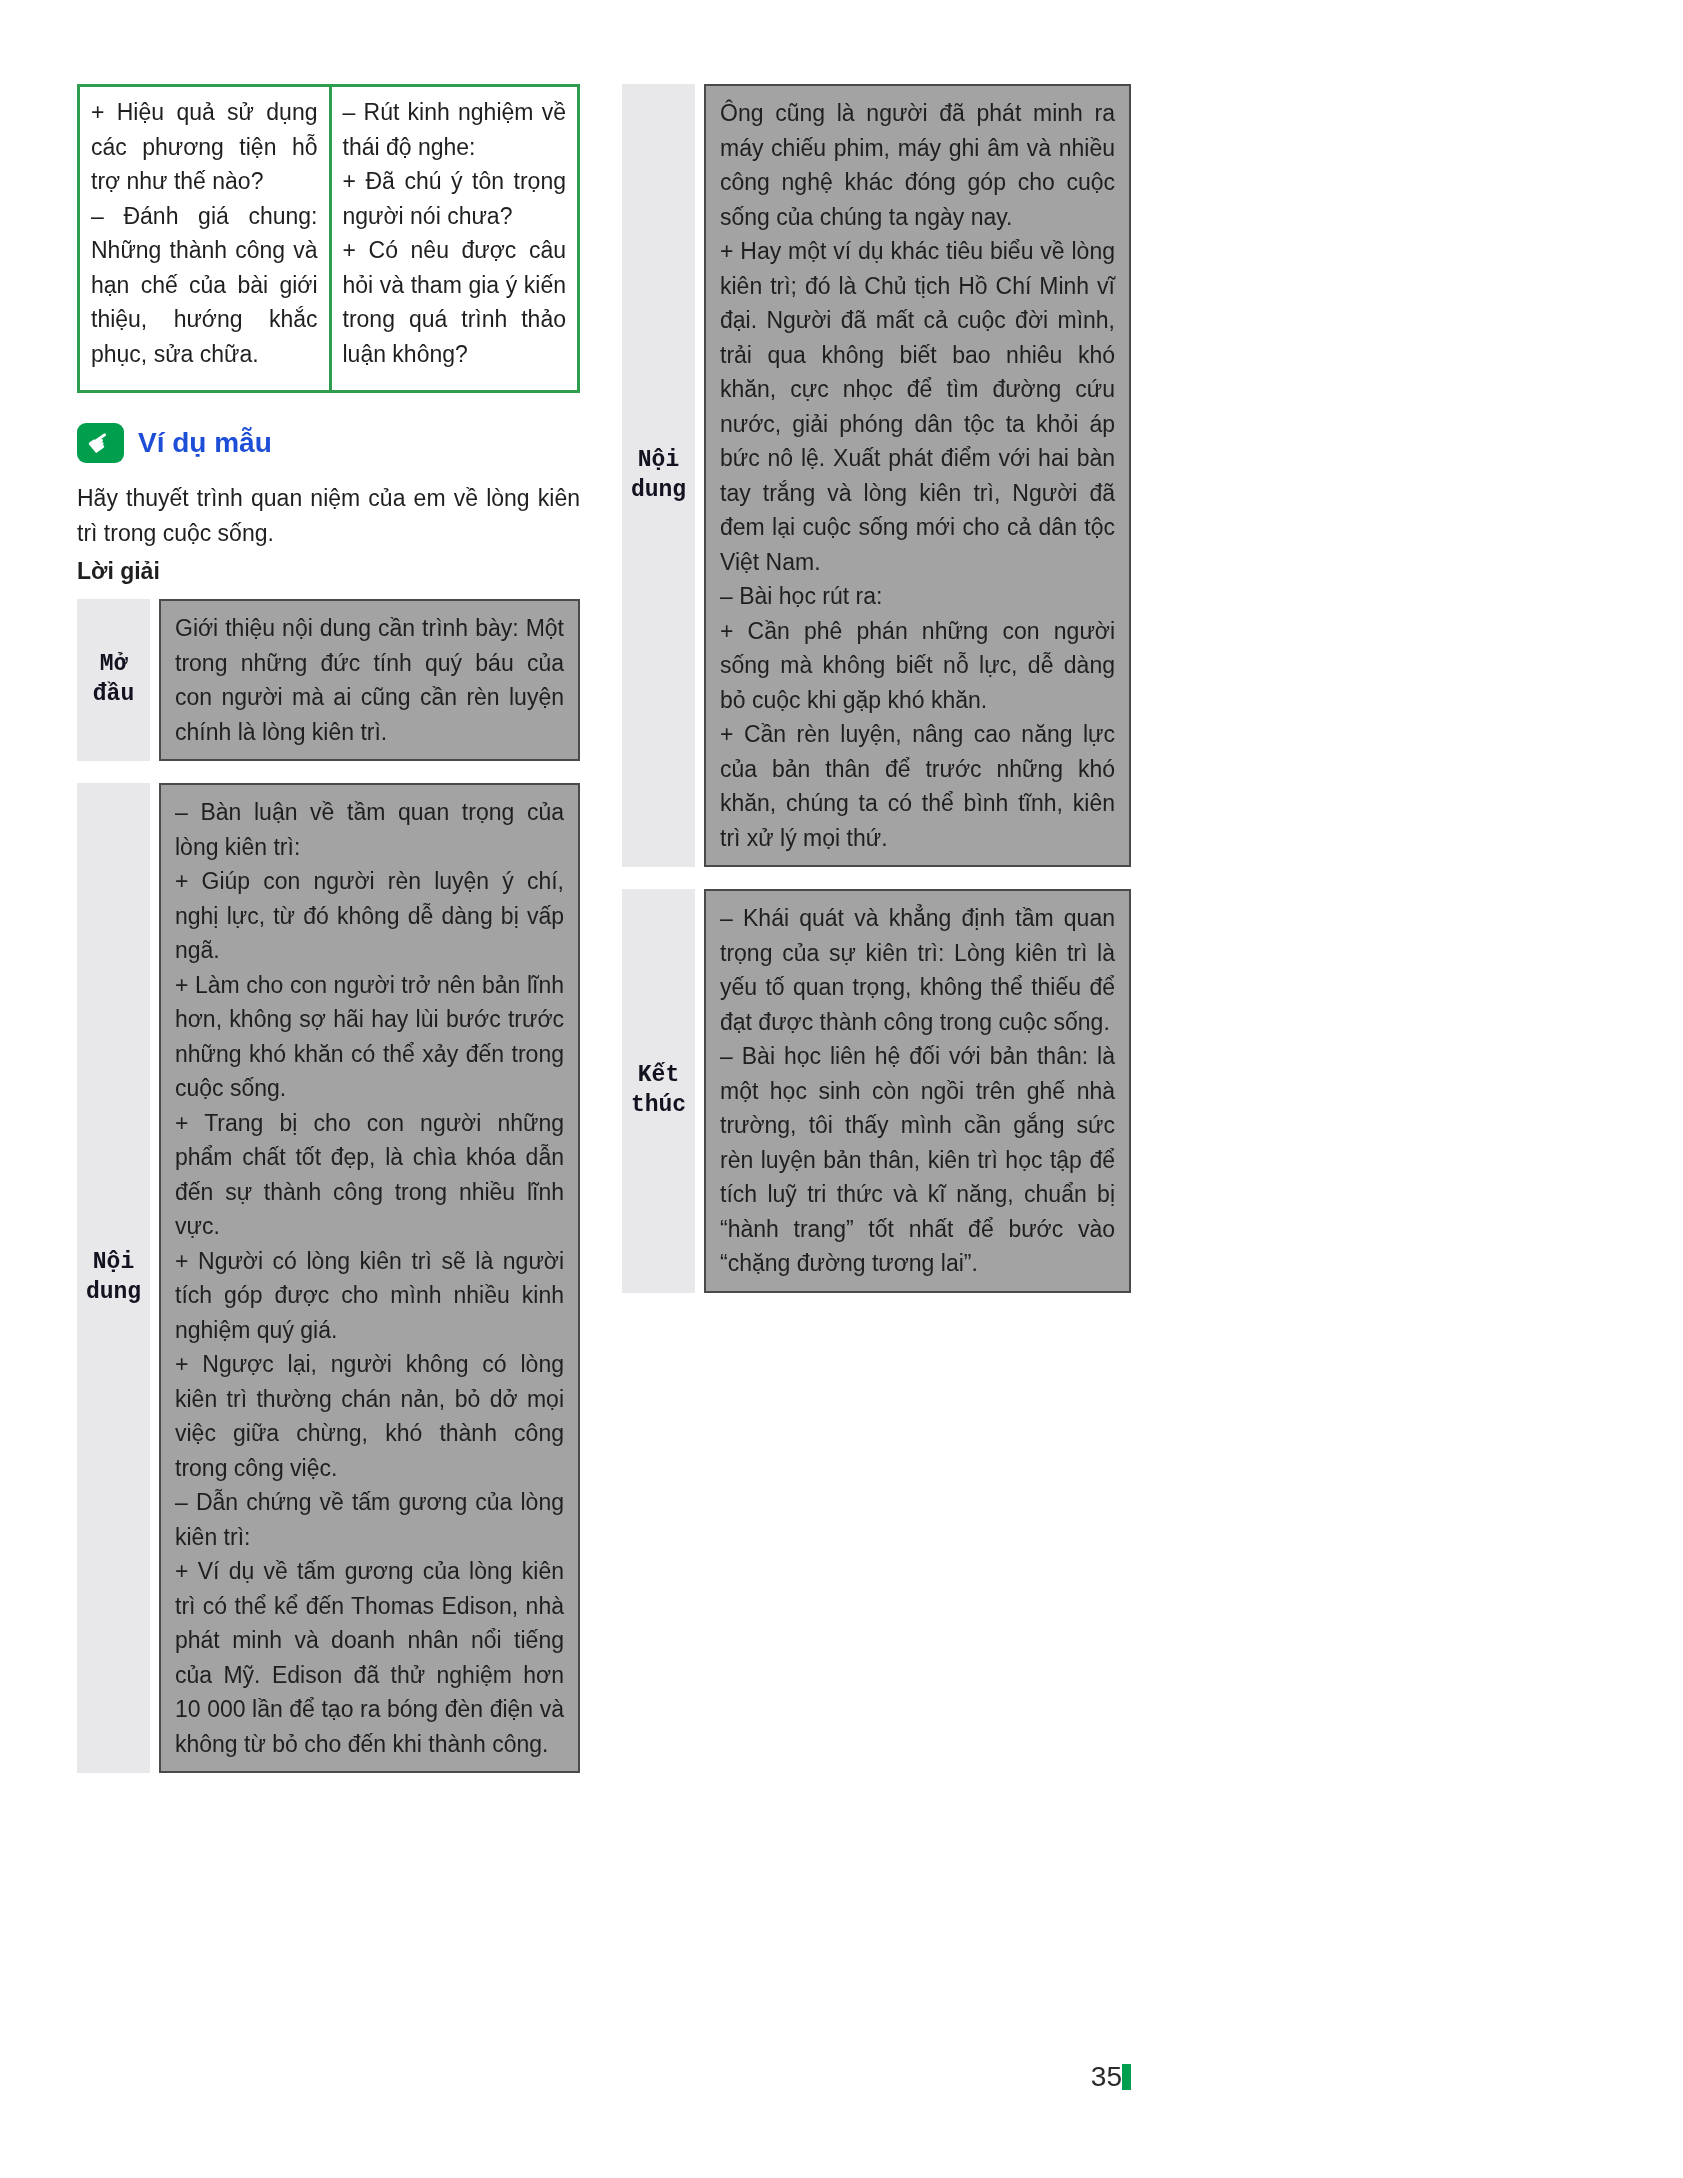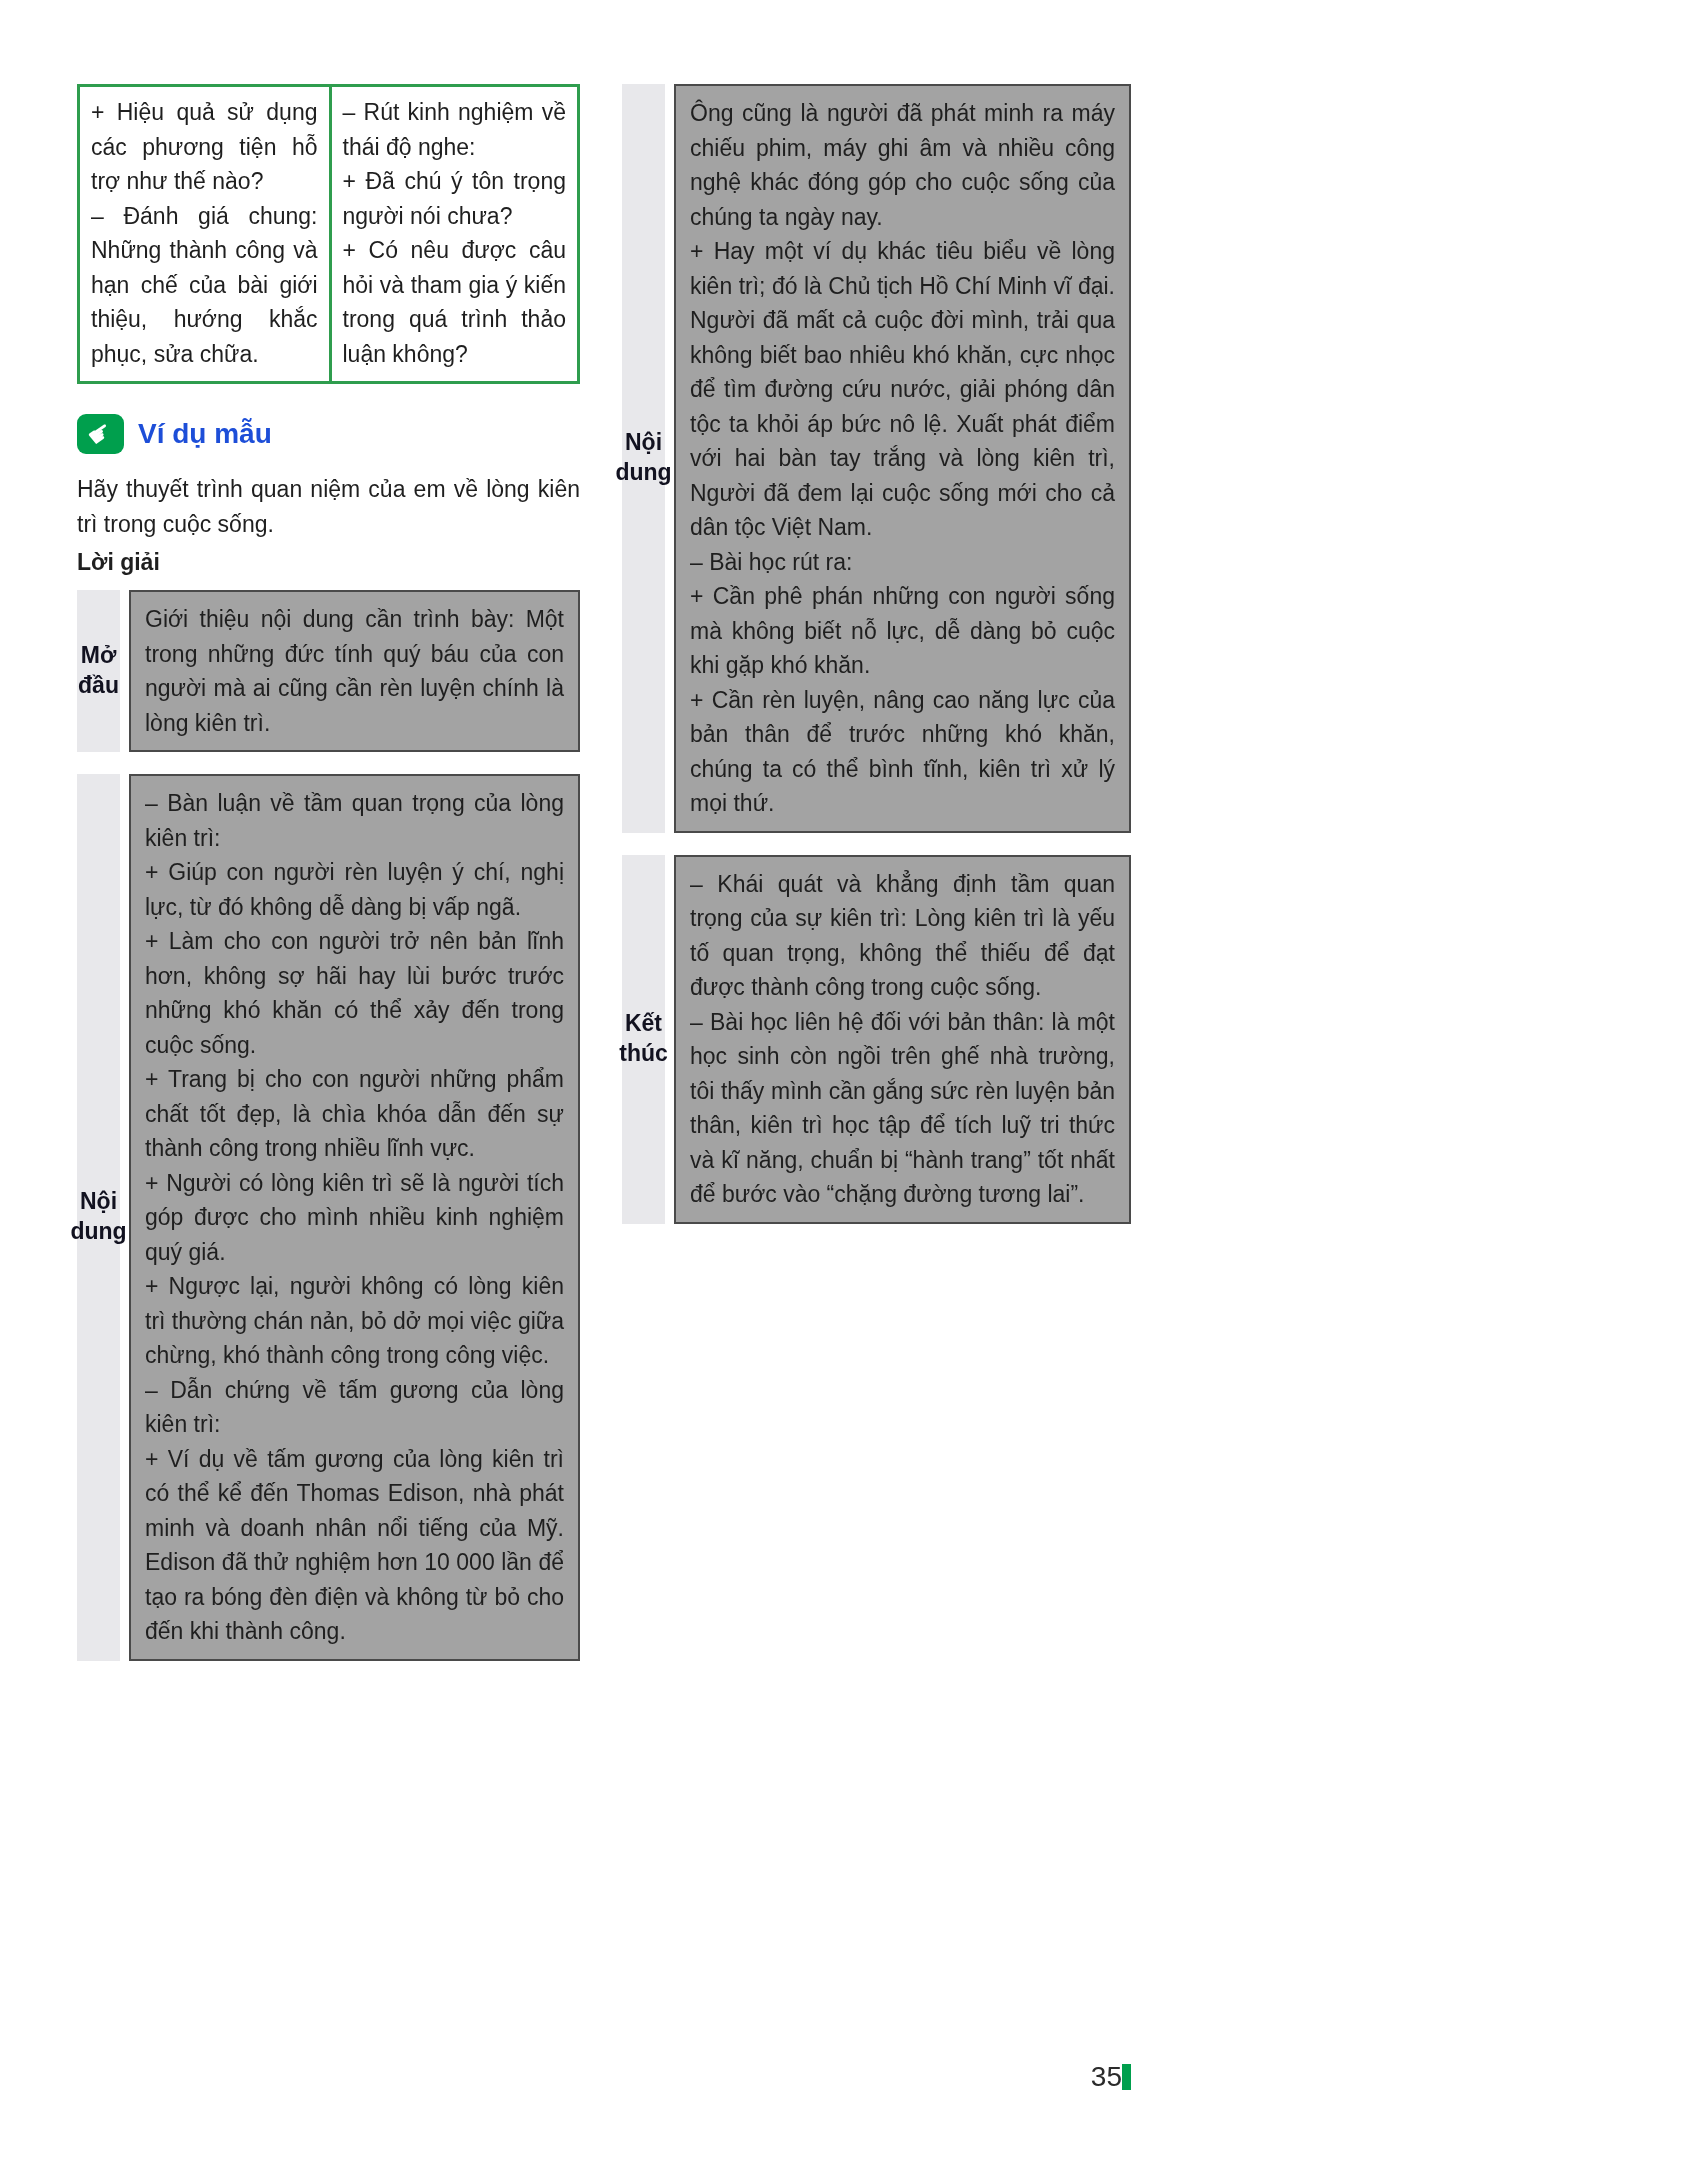--- a/index.html
+++ b/index.html
@@ -17,21 +17,21 @@
   .col-left  { left: 77px;  width: 503px; }
   .col-right { left: 622px; width: 509px; }
 
   
   .review-table {
     display: grid;
     grid-template-columns: 1fr 1fr;
     border: 3px solid #2f9d4e;
   }
   .review-table .cell {
-    padding: 8px 11px 10px 11px;
+    padding: 8px 11px 19px 11px;
     font-size: 23px;
     line-height: 1.5;
     text-align: justify;
   }
   .review-table .cell + .cell { border-left: 3px solid #2f9d4e; }
 
   
   .example-heading {
     display: flex; align-items: center; gap: 14px;
     margin-top: 30px;
@@ -68,29 +68,30 @@
   .outline-row {
     display: flex;
     gap: 9px;
     align-items: stretch;
     margin-top: 22px;
   }
   .outline-row.first { margin-top: 0; }
   .outline-row.mo-dau { margin-top: 14px; }
   .outline-label {
     flex: none;
-    width: 43px;
+    width: 73px;
     background: #e8e8eb;
     color: #121220;
     font-weight: bold;
     font-size: 23px;
     line-height: 1.3;
     display: flex; align-items: center; justify-content: center;
     text-align: center;
     padding: 6px 4px;
+    font-family: Liberation Mono, monospace;
   }
   .outline-box {
     flex: 1;
     border: 2px solid #4a4a4a;
     padding: 10px 14px;
     font-size: 23px;
     line-height: 1.5;
     text-align: justify;
     background: #a3a3a3;
   }

